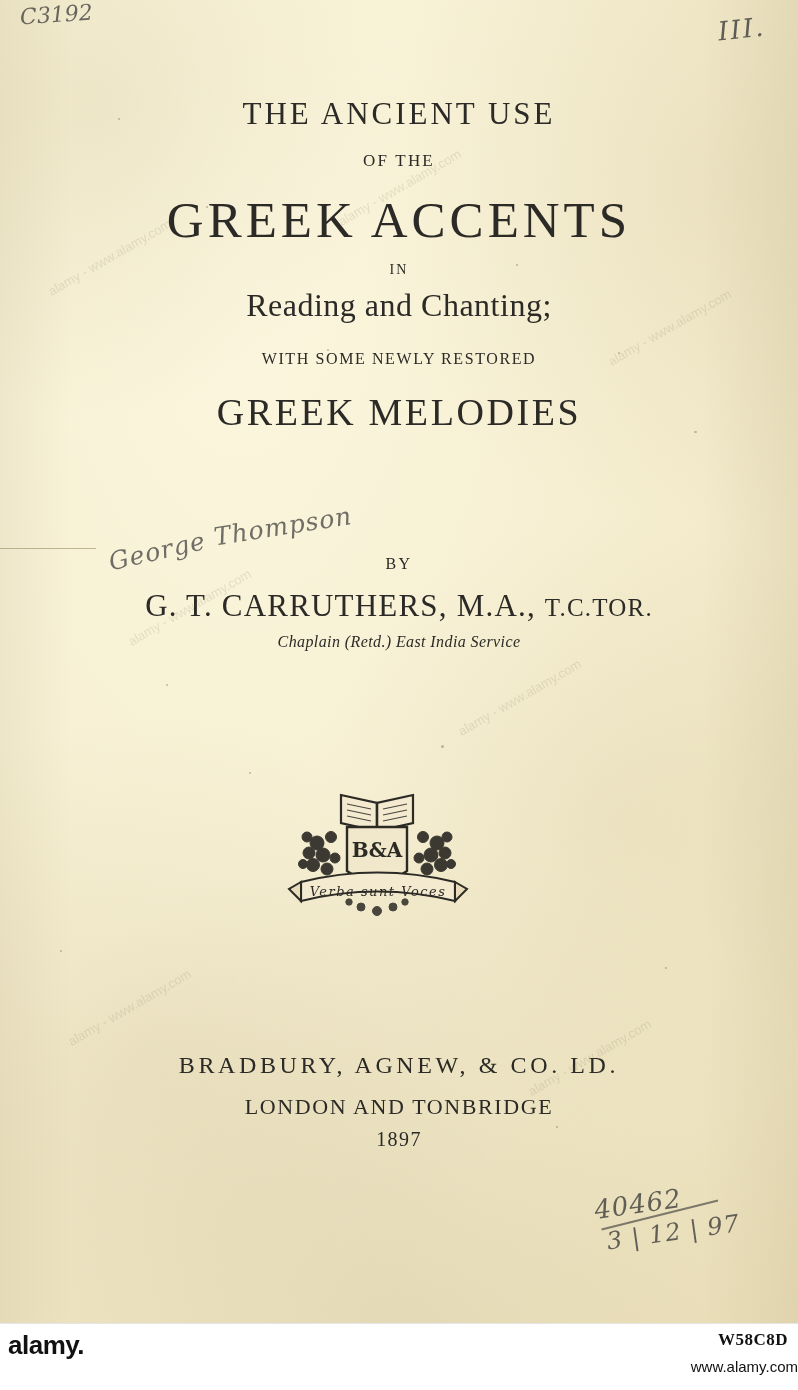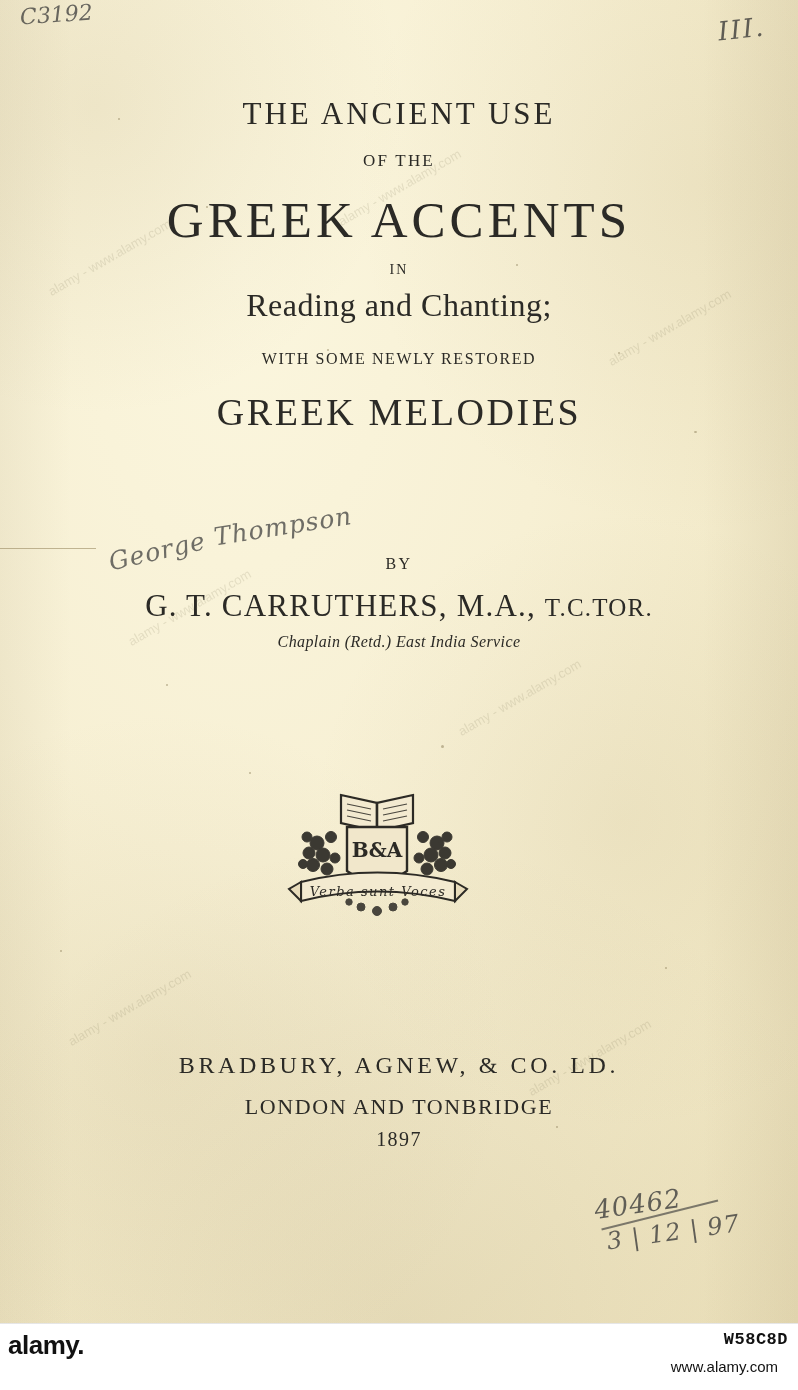--- a/index.html
+++ b/index.html
@@ -265,29 +265,29 @@
     color: #111;
     letter-spacing: -.5px;
   }
   #watermark-logo .dot {
     color: #111;
   }
   #watermark-imageid {
     position: absolute;
     right: 10px;
     top: 1330px;
-    font-family: Liberation Mono, monospace;
+    font-family: Liberation Serif, serif;
     font-size: 17px;
     font-weight: 700;
     color: #111;
     letter-spacing: .5px;
   }
   #watermark-url {
     position: absolute;
-    right: 20px;
+    right: 0;
     top: 1358px;
     font-family: "Liberation Sans", sans-serif;
     font-size: 15px;
     color: #111;
   }
   
   .wm-tile {
     position: absolute;
     font-family: "Liberation Sans", sans-serif;
     font-size: 13px;

